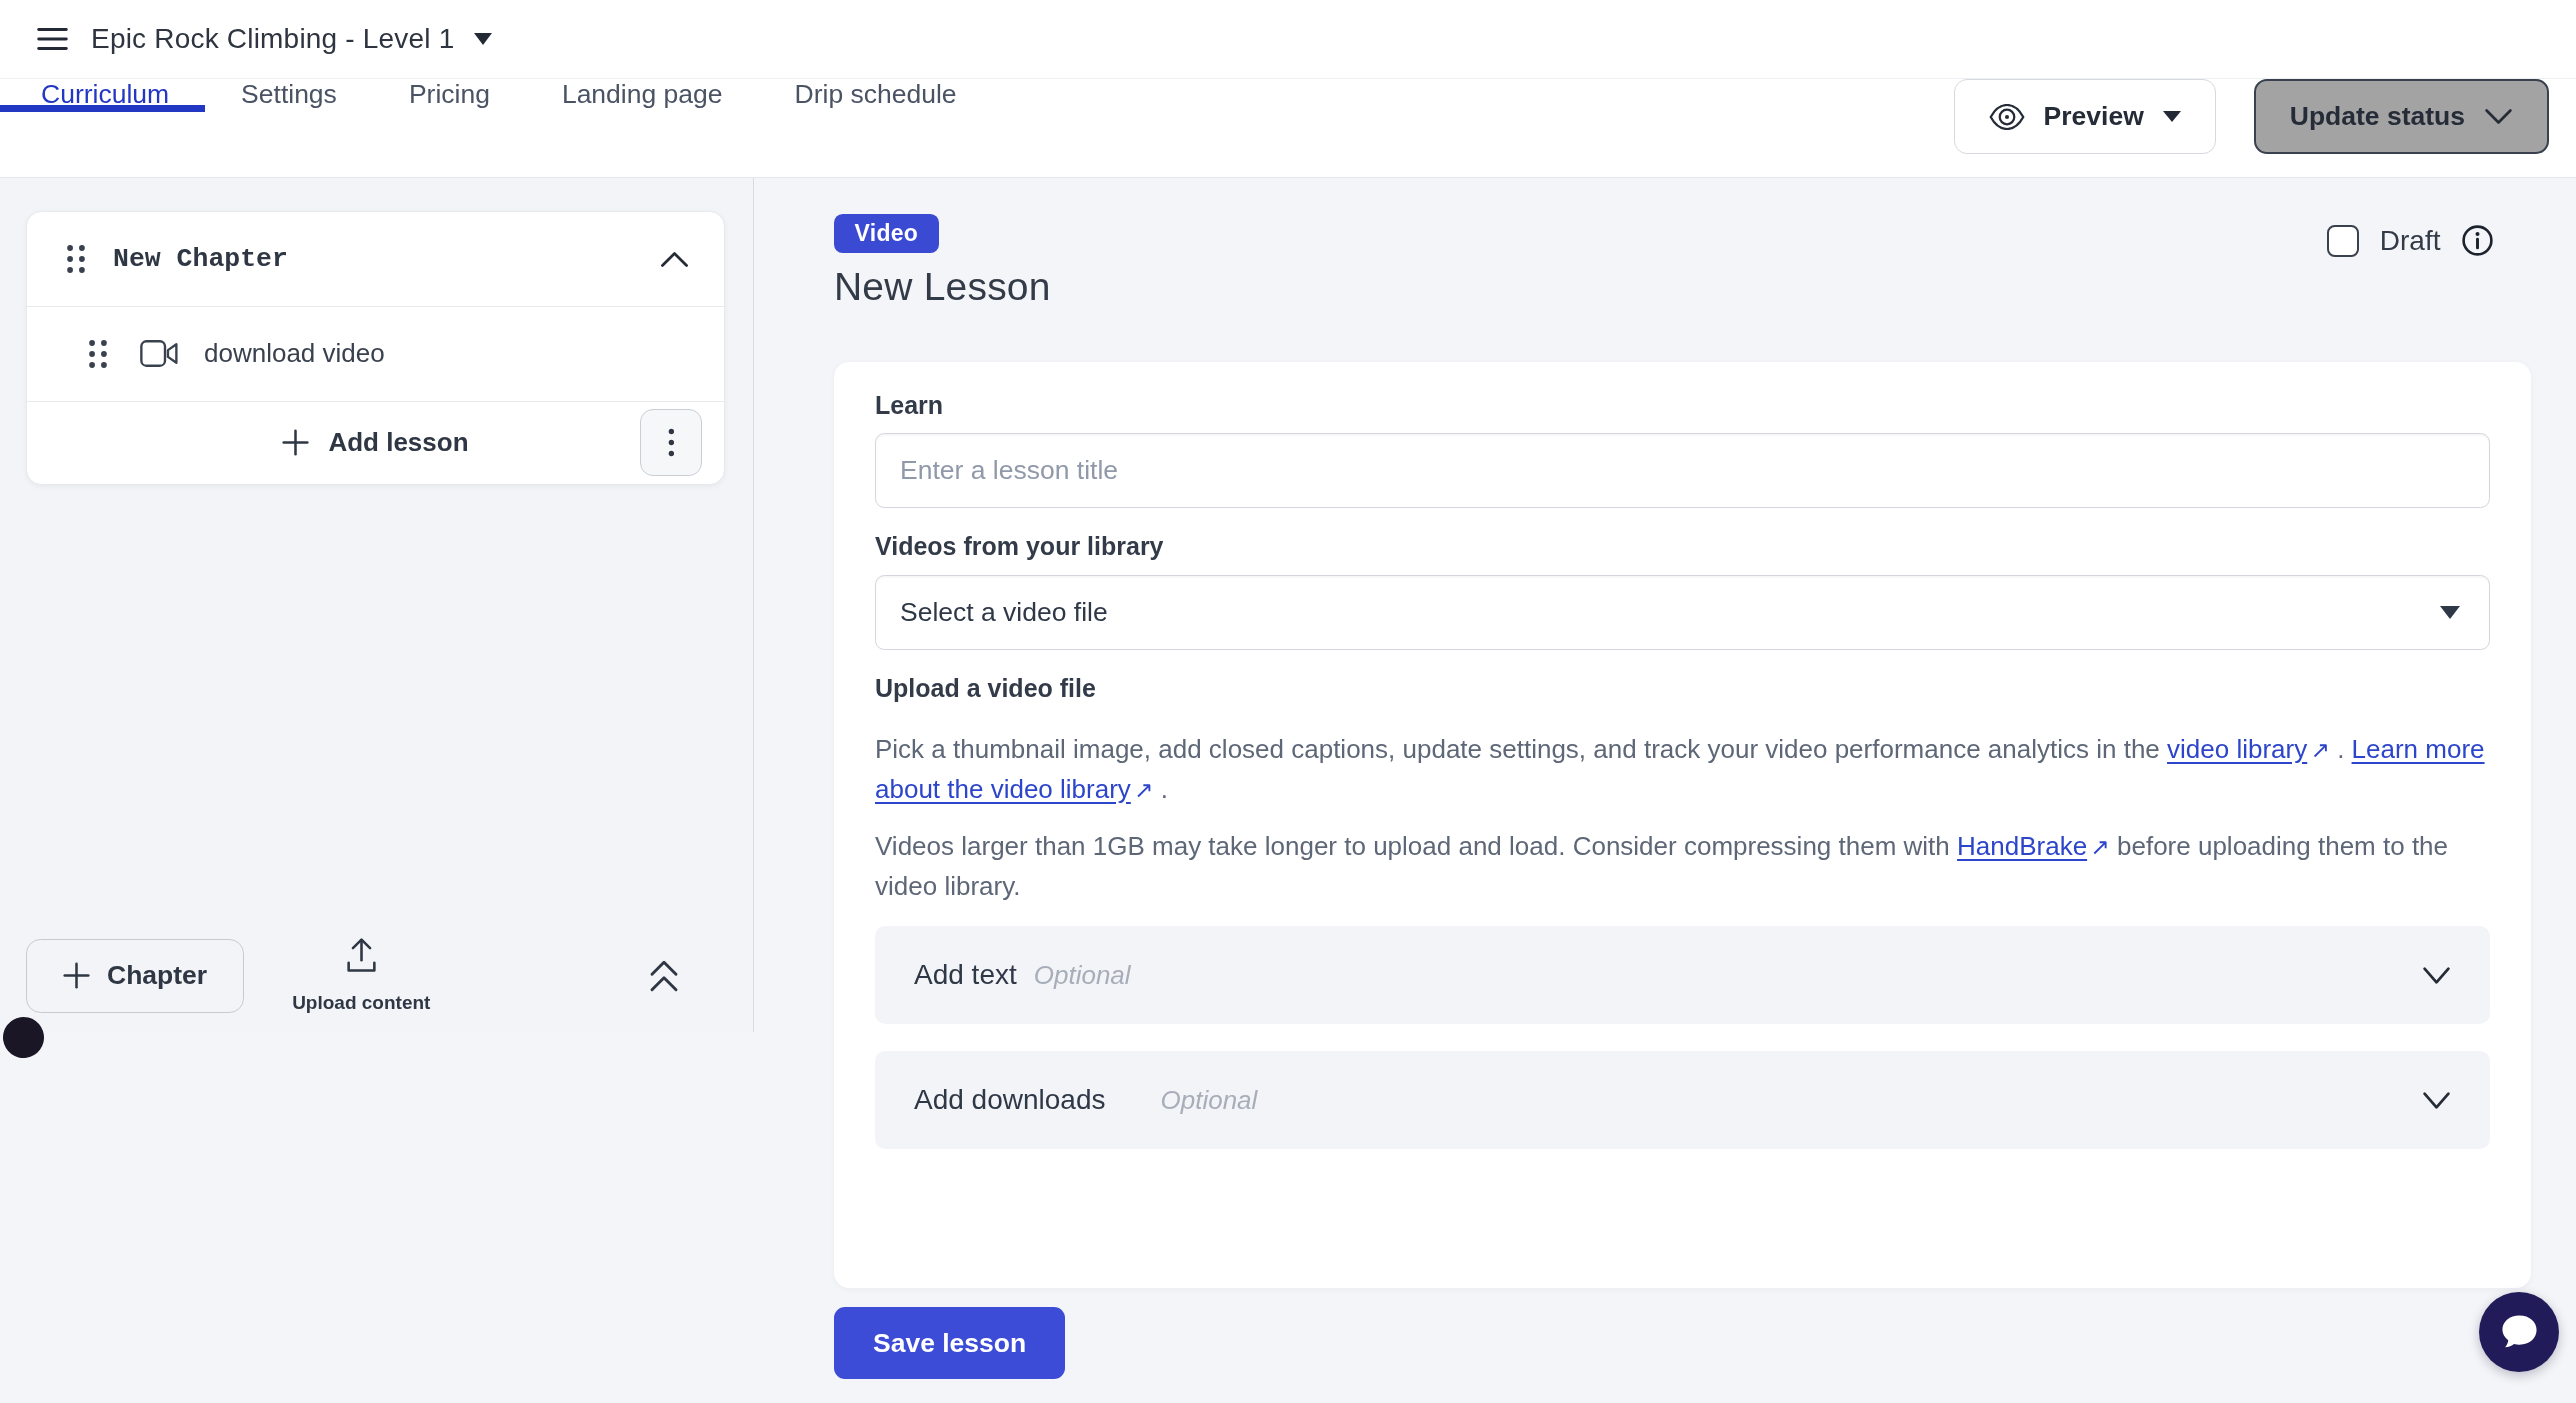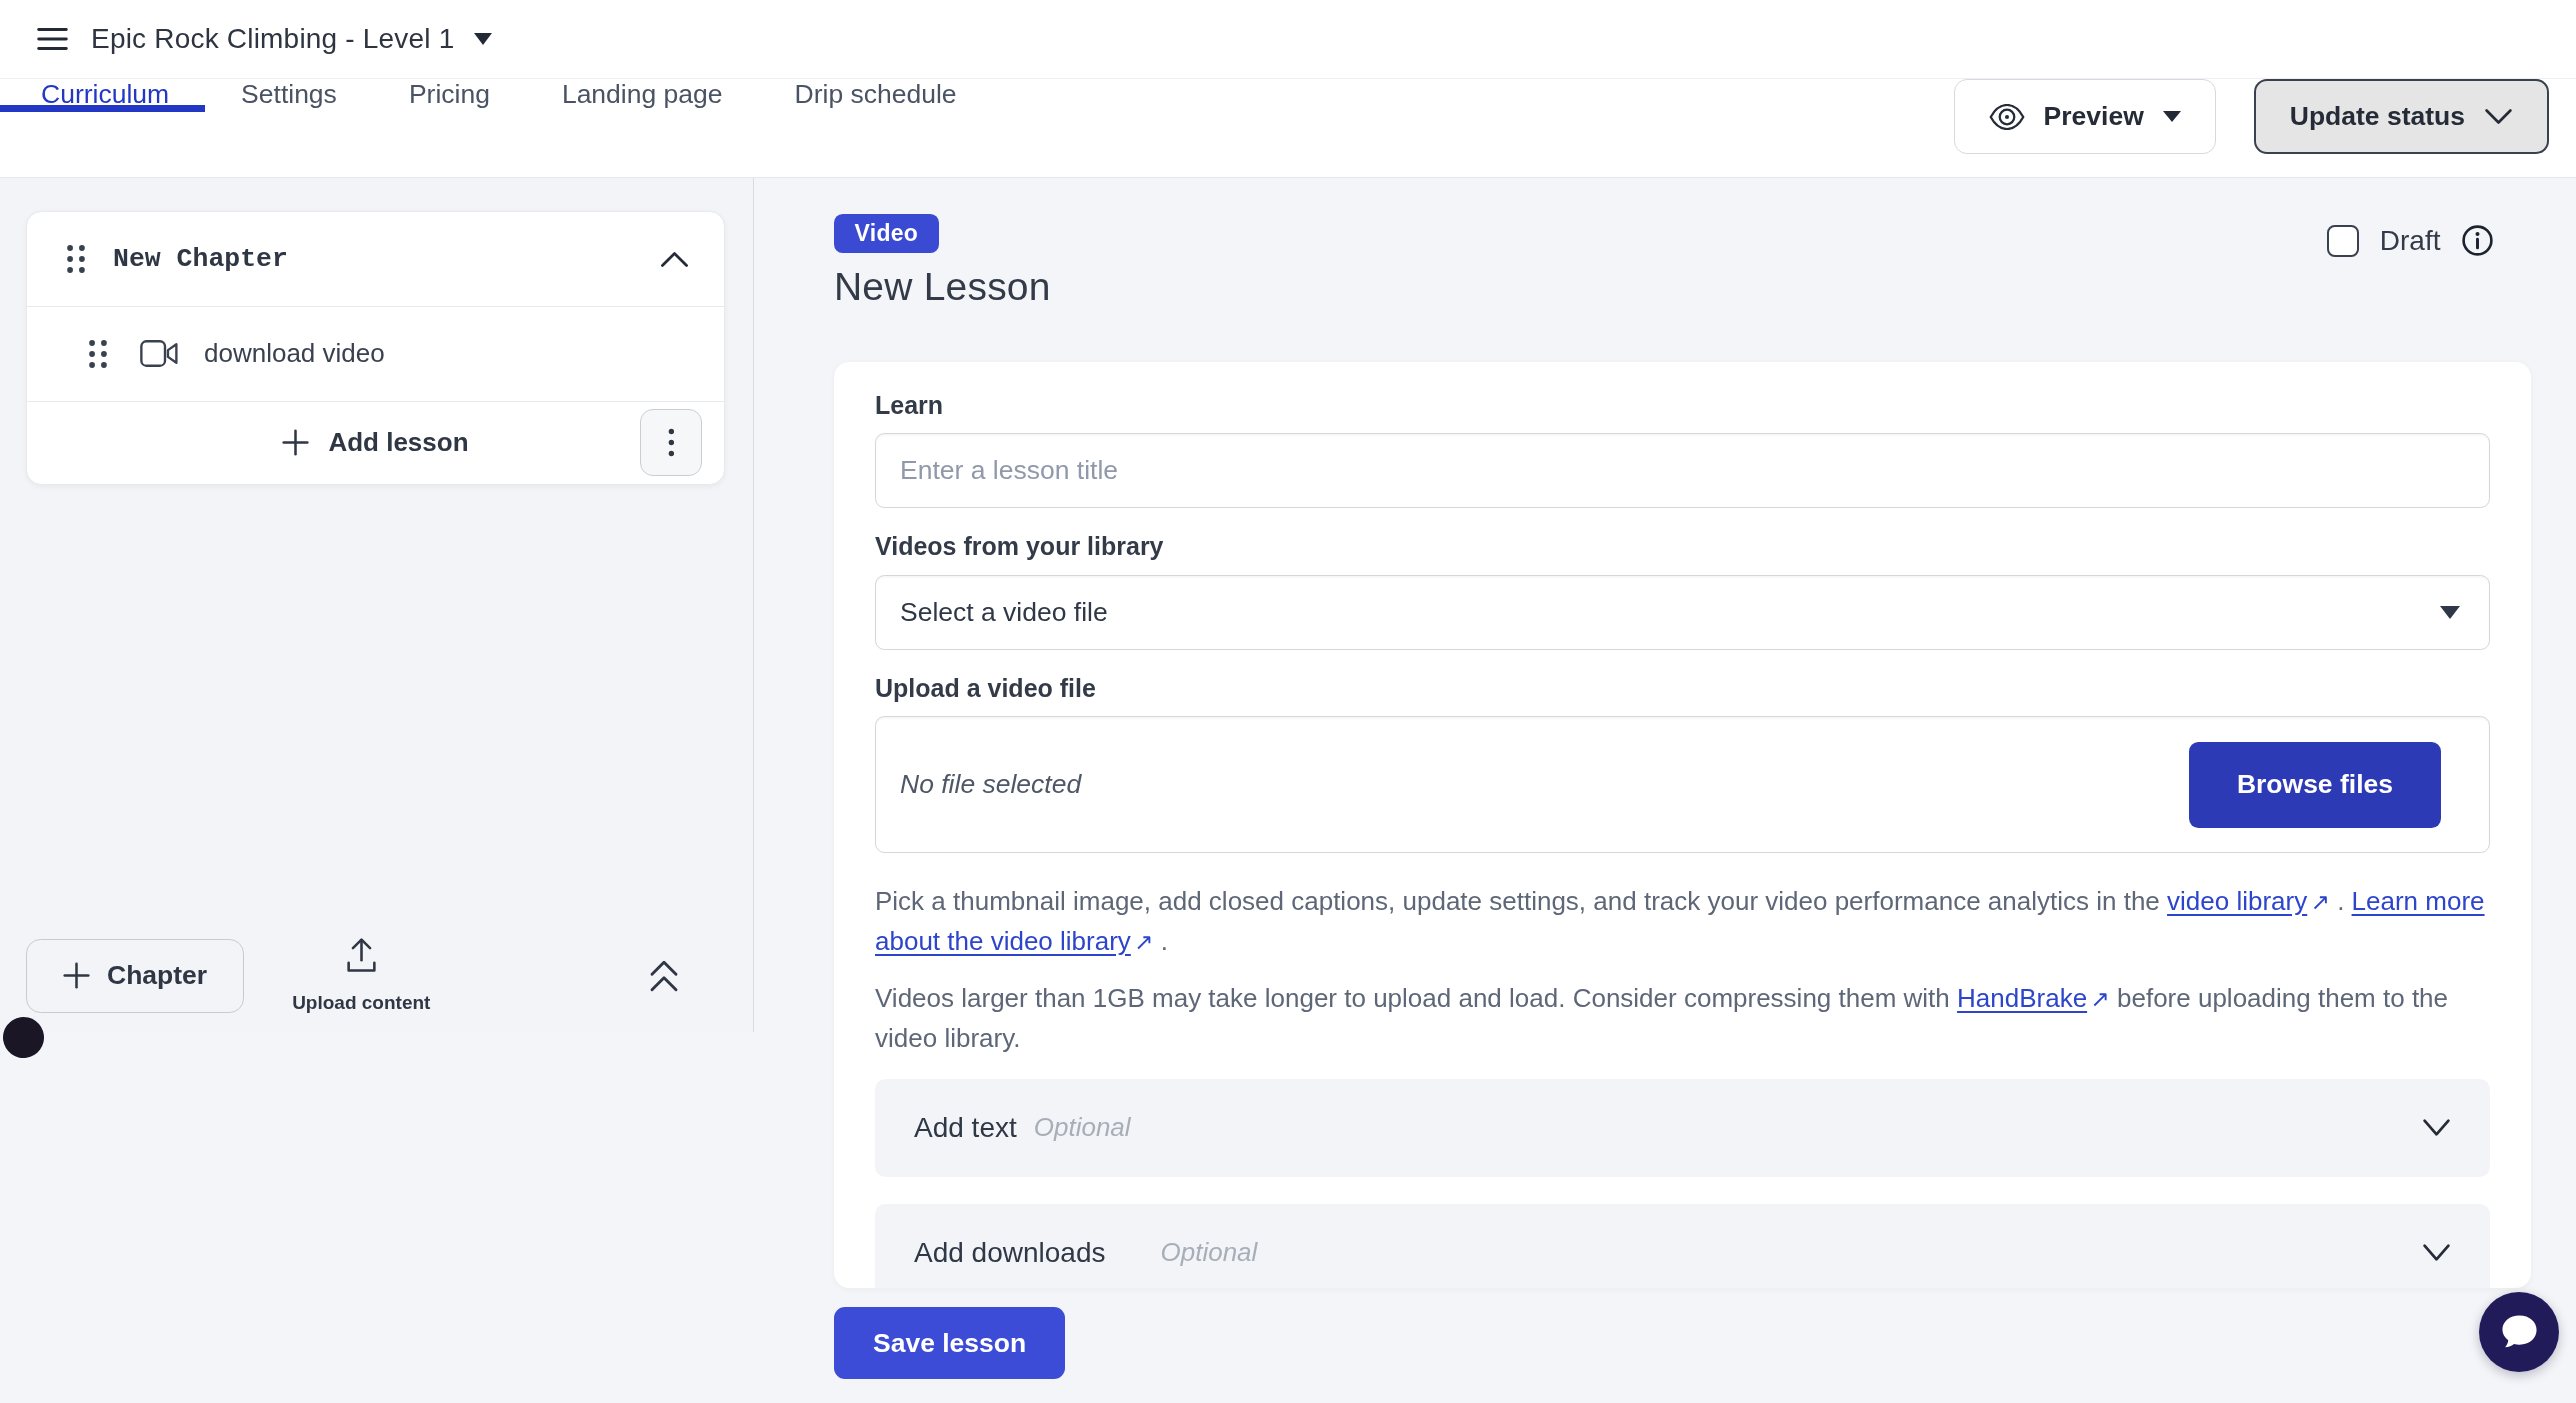--- a/index.html
+++ b/index.html
@@ -55,21 +55,21 @@
   .tab.active::after{
     content:"";position:absolute;left:0;right:0;bottom:-1.7px;height:6.8px;background:var(--active);
   }
   .tab-actions{margin-left:auto;display:flex;align-items:center;gap:38px;padding-right:27px;}
   .btn{
     display:flex;align-items:center;gap:19px;height:75px;border-radius:13px;
     font-size:26.5px;font-weight:700;color:#252c38;cursor:pointer;background:var(--white);
     border:1.7px solid #d6d9df;padding:0 34px;font-family:inherit;
   }
   .btn-preview{border:1.7px solid #d6d9df;}
-  .btn-update{background:#e5e5e5;border:2.1px solid #39414f;}
+  .btn-update{background:#a3a3a3;border:2.1px solid #39414f;}
   .chev{stroke:#252c38;stroke-width:3.2;fill:none;stroke-linecap:round;stroke-linejoin:round;}
 
   
   .content{flex:1;display:flex;min-height:0;}
   .sidebar{
     width:754px;flex:0 0 754px;background:var(--sidebar-bg);
     border-right:1.7px solid var(--divider);position:relative;
   }
   .chapter-card{
     margin:33px 28px 0 26px;background:var(--white);border:0.9px solid #e7e9ed;
@@ -346,24 +346,20 @@
         <div class="field">
           <div class="field-label">Videos from your library</div>
           <div class="select">
             <span>Select a video file</span>
             <span class="select-caret"></span>
           </div>
         </div>
 
         <div class="field" style="margin-bottom:0;">
           <div class="field-label">Upload a video file</div>
-          <div class="upload-box">
-            <span class="no-file">No file selected</span>
-            <button class="btn-browse">Browse files</button>
-          </div>
         </div>
 
         <p class="help"><span>Pick a thumbnail image, add closed captions, update settings, and track your video performance analytics in the </span><a>video library</a><span class="ext-arrow">↗</span><span> . </span><a>Learn more about the video library</a><span class="ext-arrow">↗</span><span> .</span></p>
 
         <p class="help"><span>Videos larger than 1GB may take longer to upload and load. Consider compressing them with </span><a>HandBrake</a><span class="ext-arrow">↗</span><span> before uploading them to the video library.</span></p>
 
         <div class="collapse-section first">
           <span class="section-title">Add text</span>
           <span class="optional">Optional</span>
           <span class="section-chev">

